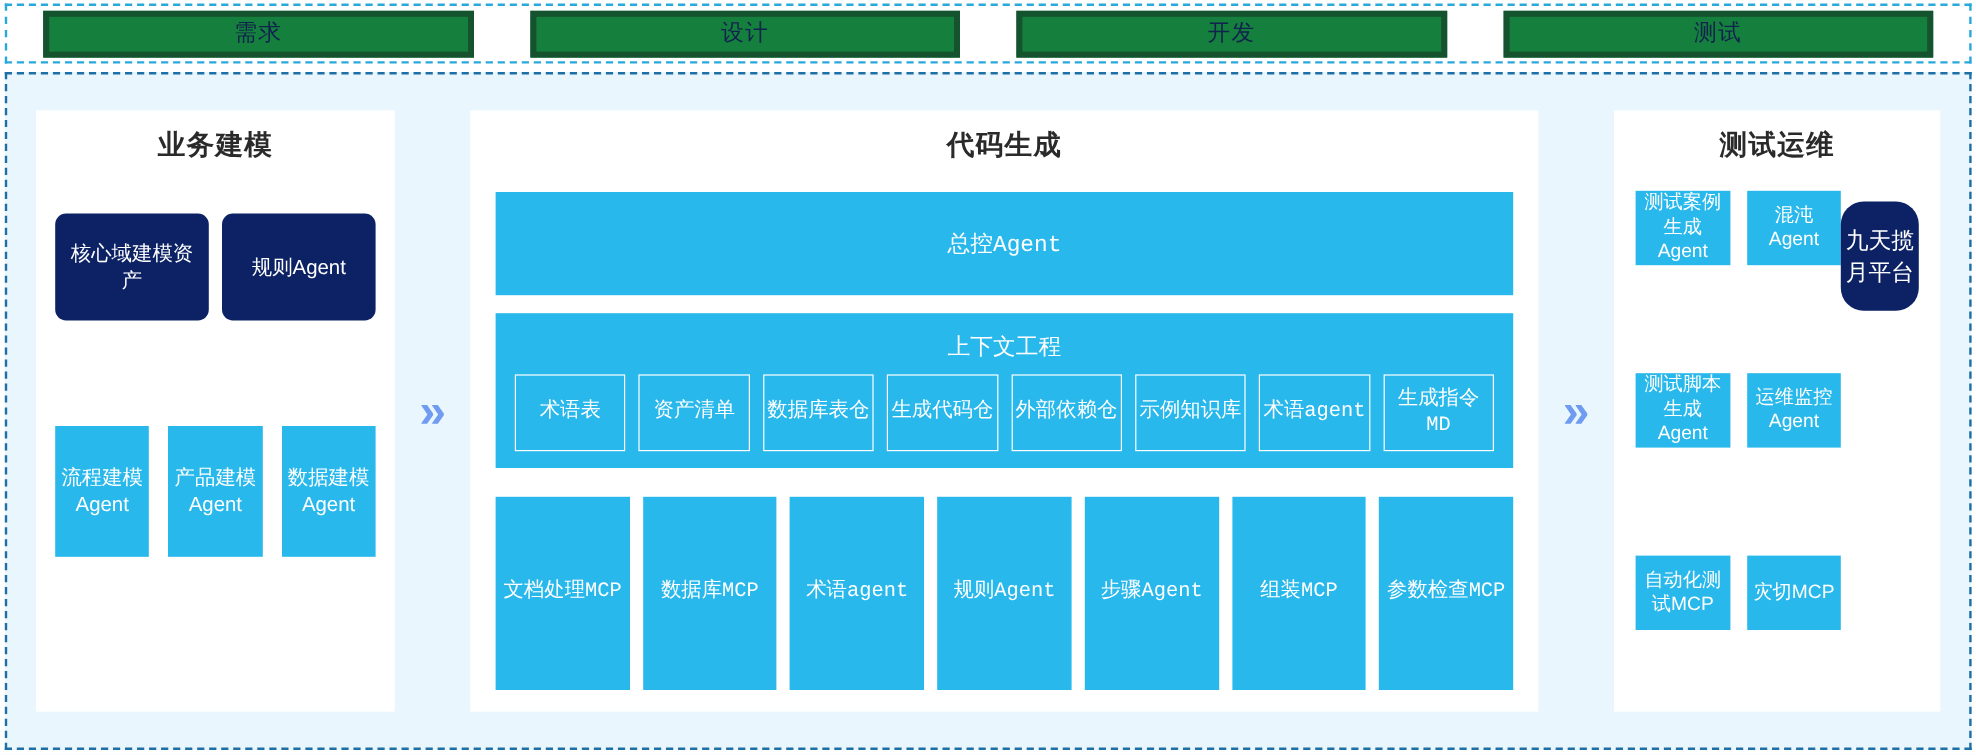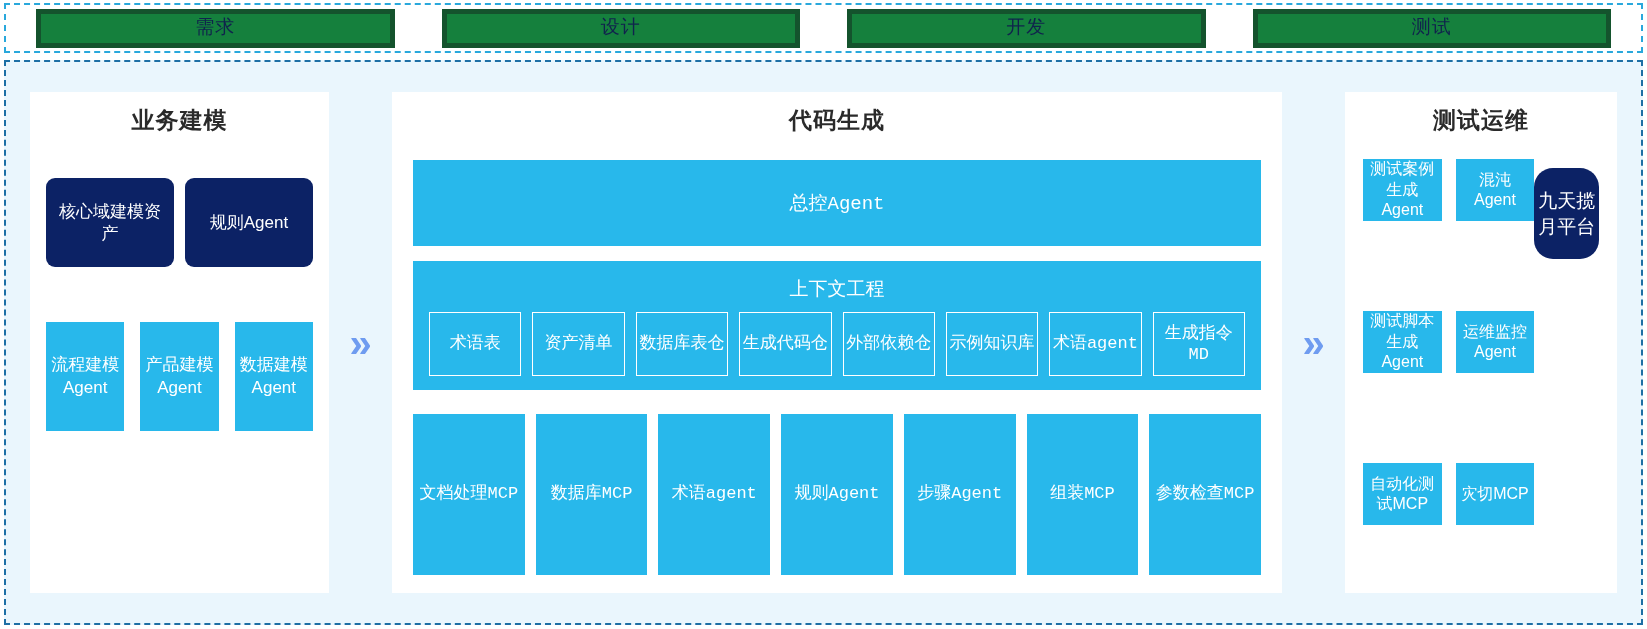--- a/index.html
+++ b/index.html
@@ -68,21 +68,21 @@
     background:#0c2265;border-radius:9px;
     color:#ffffff;font-size:17px;line-height:1.28;
     display:flex;align-items:center;justify-content:center;text-align:center;
     padding:0 6px;box-sizing:border-box;
   }
   .model-row{display:flex;gap:16px;margin-top:55px;}
   .model-card{
     flex:1 1 0;height:109px;
     background:#28b8eb;
     color:#ffffff;font-size:17px;line-height:1.32;
-    display:flex;align-items:center;justify-content:center;text-align:center;
+    display:flex;align-items:center;justify-content:center;text-align:center;margin-top:33px;
   }
 
   
   .chev{
     width:63px;flex:0 0 63px;
     display:flex;align-items:center;justify-content:center;
     color:#6f9cf0;font-size:40px;font-weight:bold;
     line-height:1;user-select:none;
   }
 

